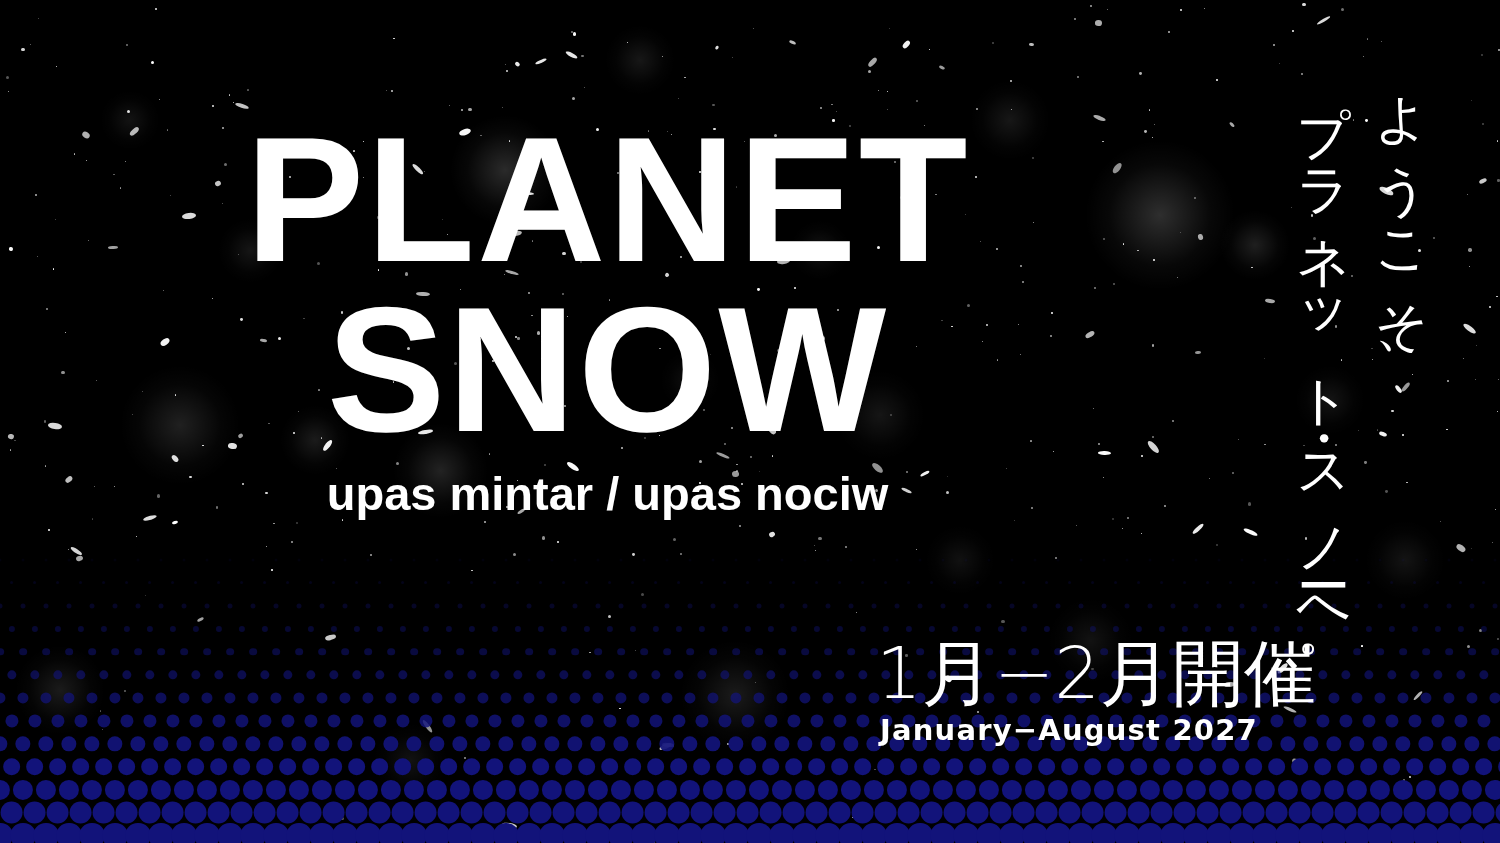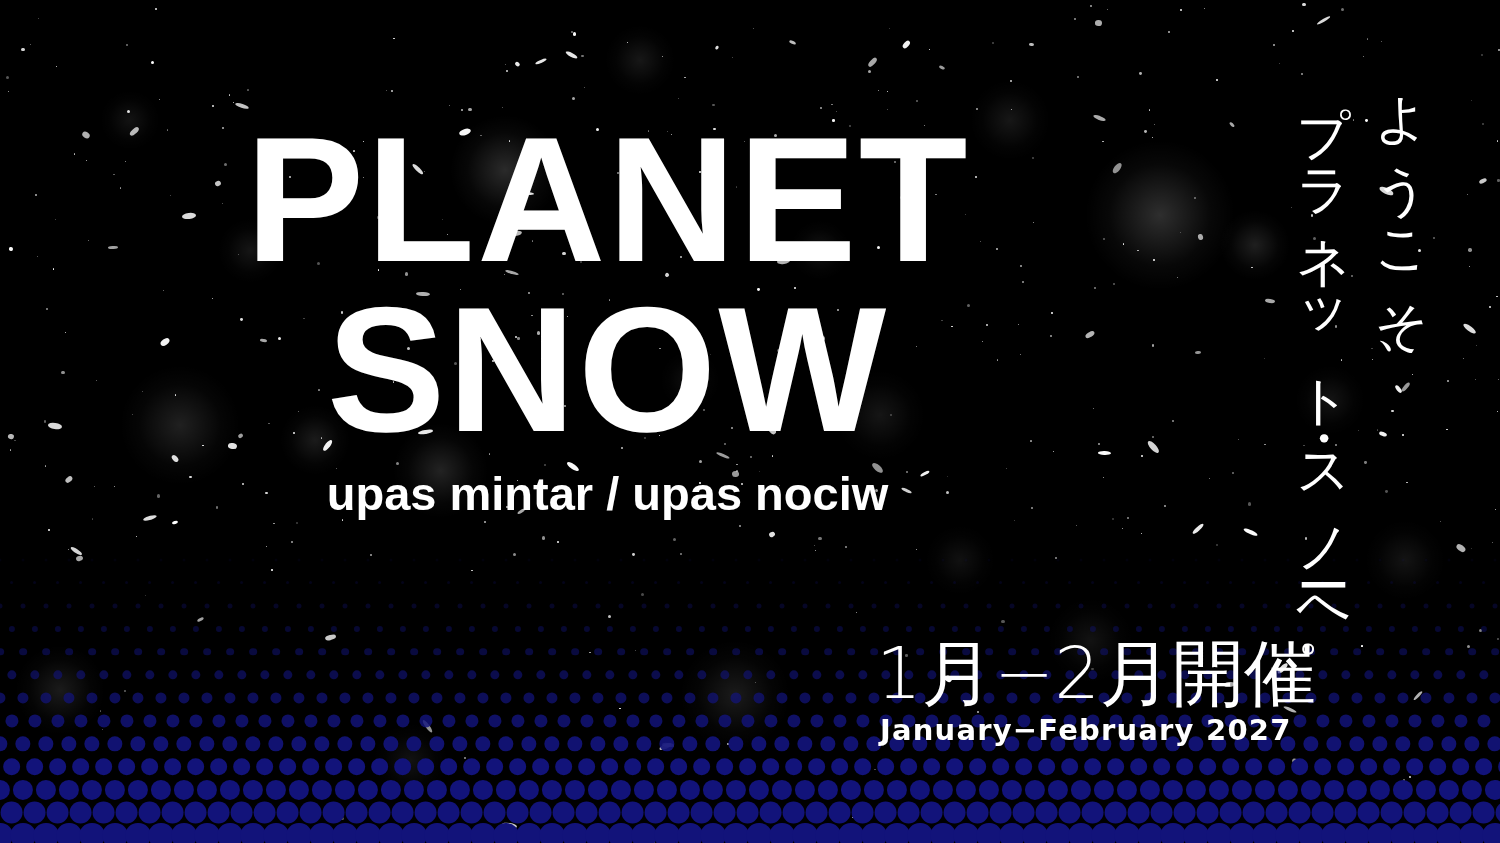--- a/index.html
+++ b/index.html
@@ -1546,15 +1546,15 @@
   <div id="titleblock">
     <div id="line-planet" class="bigline">PLANET</div>
     <div id="line-snow" class="bigline">SNOW</div>
     <div id="subtitle">upas mintar / upas nociw</div>
   </div>
 
   <div id="vjp-welcome" class="vjp">ようこそ、</div>
   <div id="vjp-planet" class="vjp">プラネット・スノーへ。</div>
 
   <div id="datejp">1月−2月開催</div>
-  <div id="dateen">January−February 2027</div>
+  <div id="dateen">January−August 2027</div>
 
 </div>
 
 </body></html>

